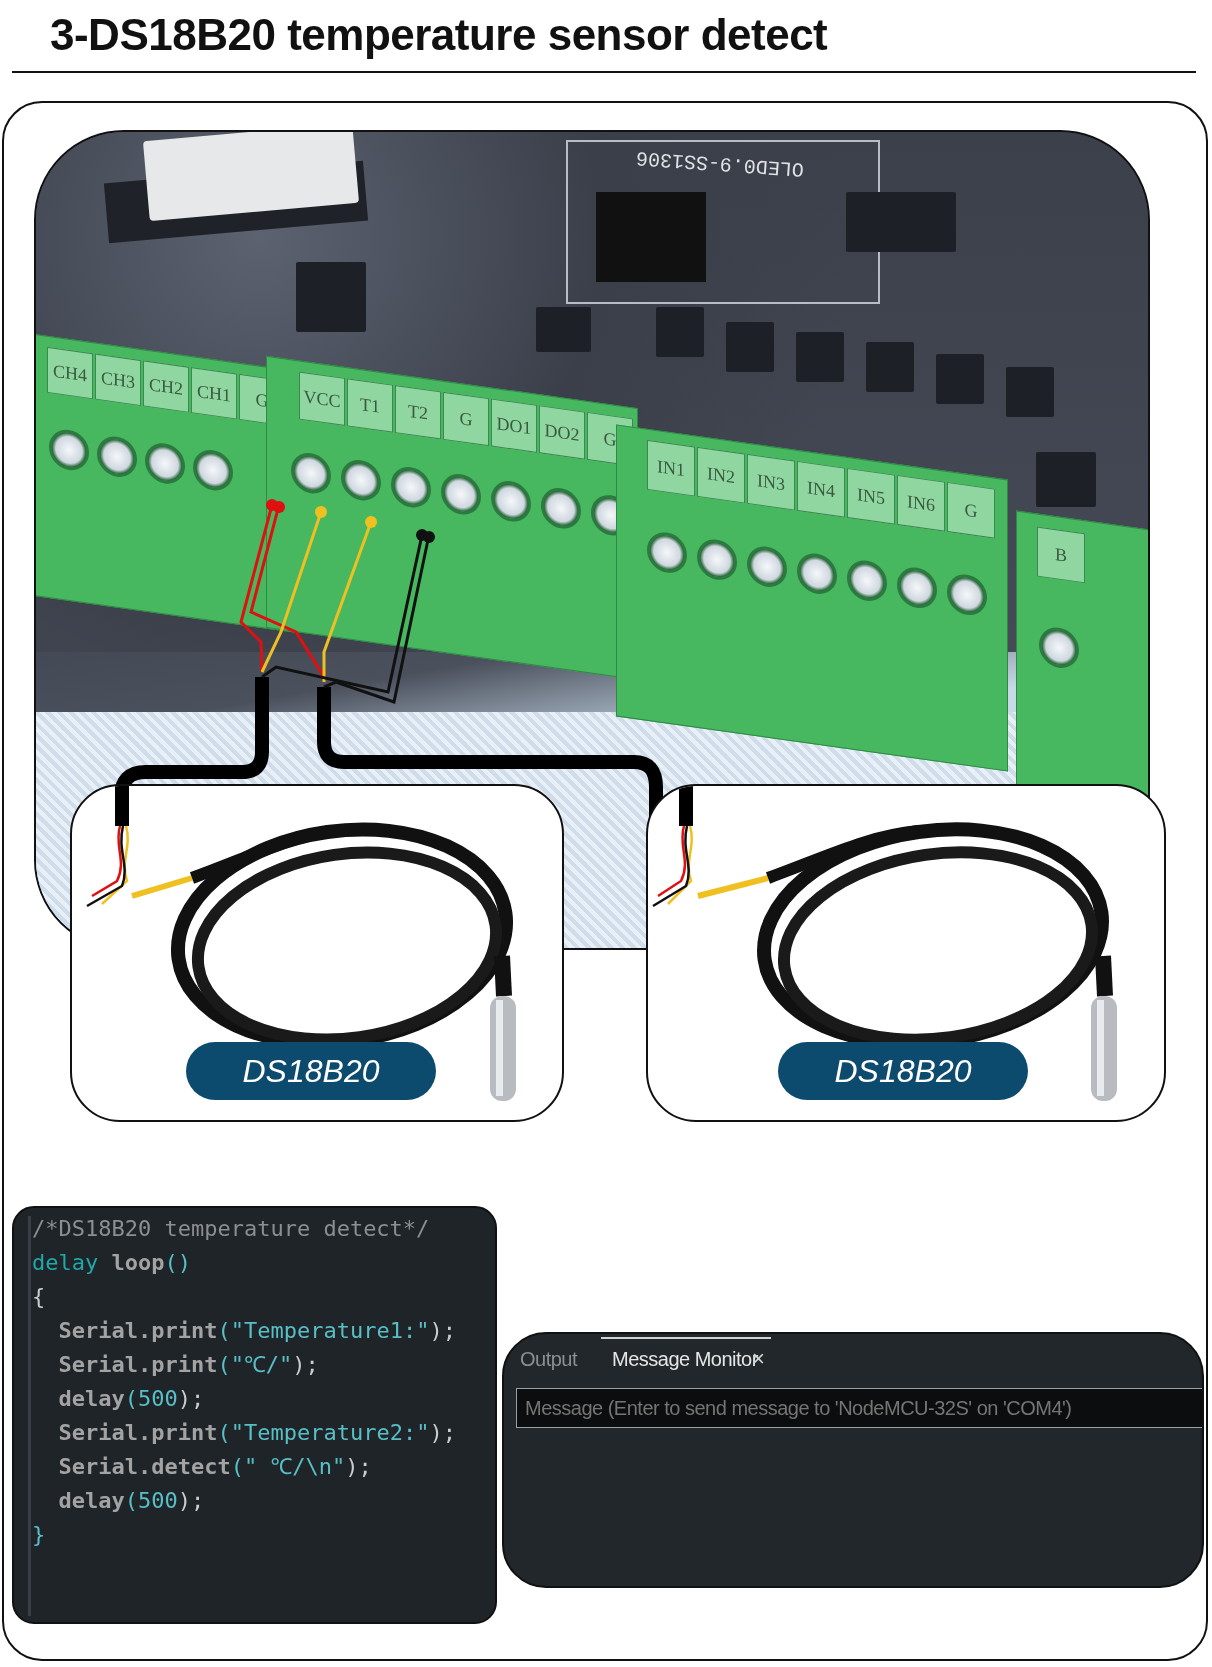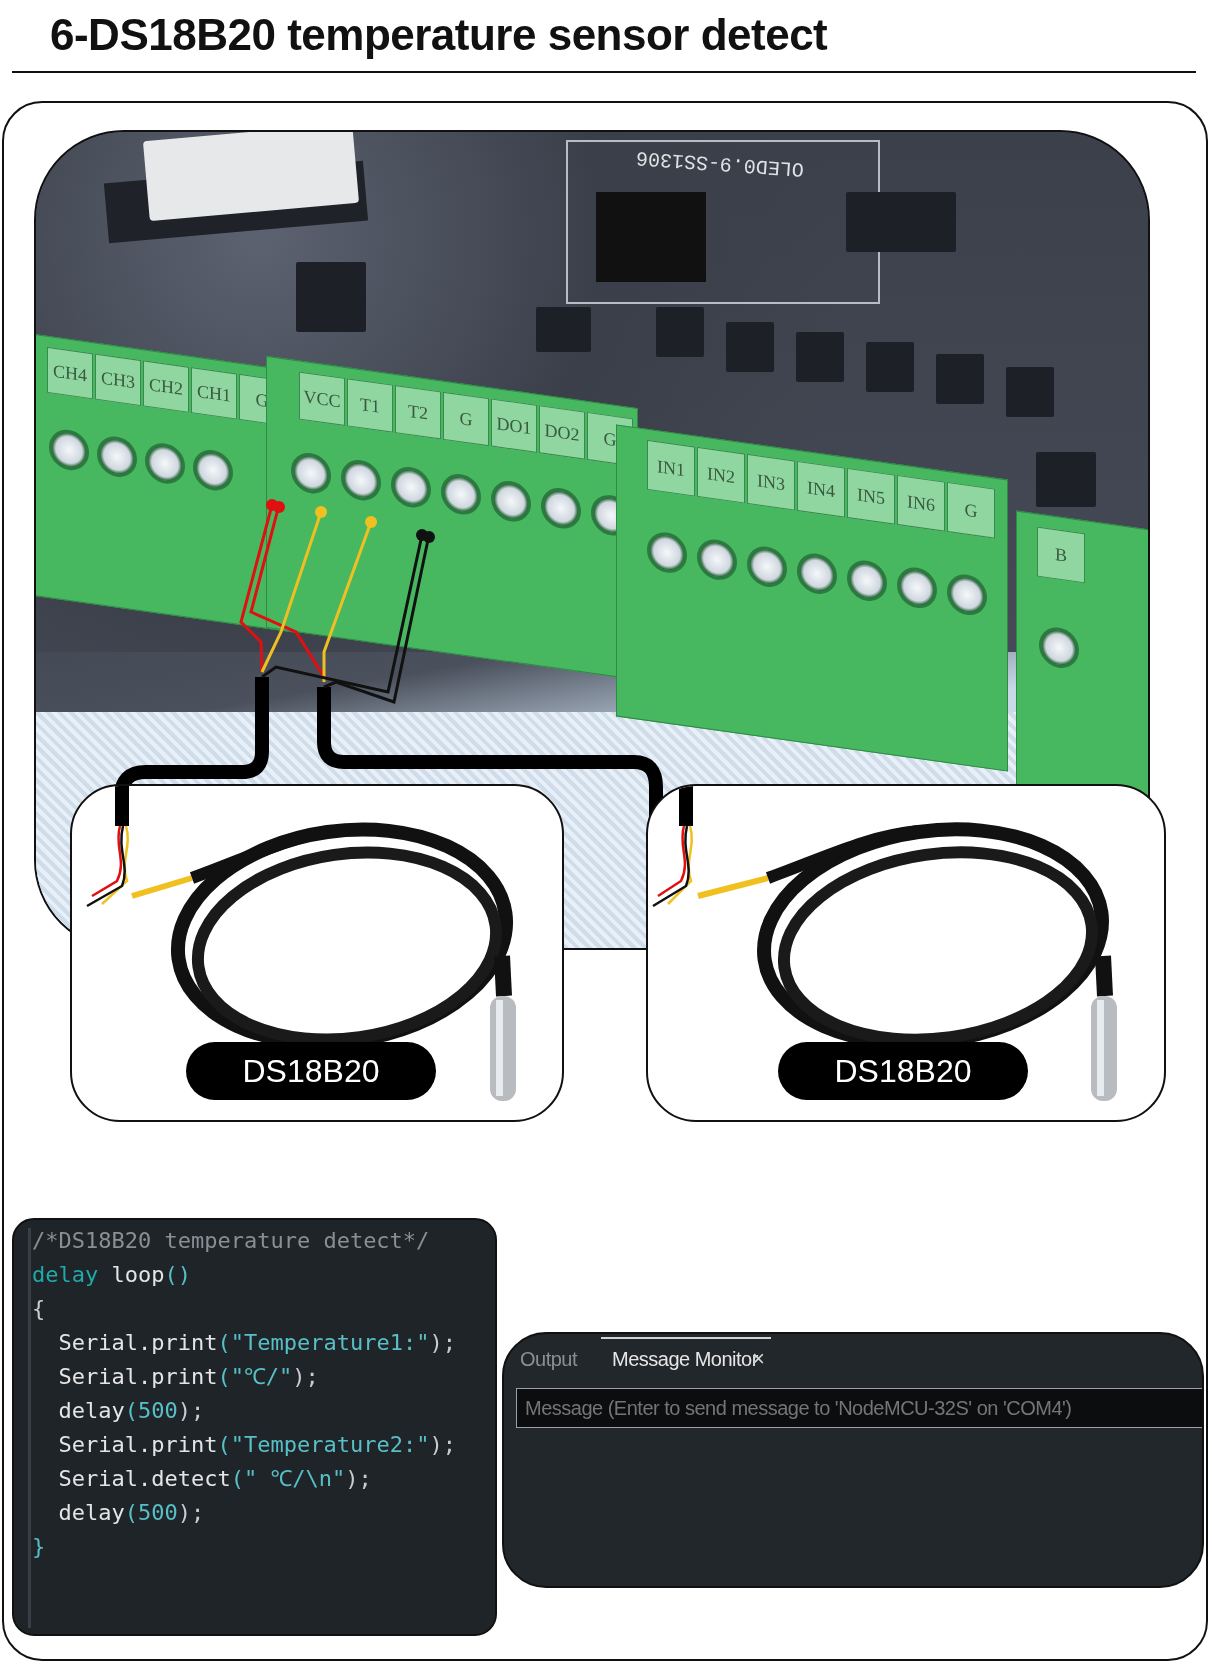--- a/index.html
+++ b/index.html
@@ -22,50 +22,50 @@
   .terminal-block{position:absolute;background:#47b860;border:1px solid #2e8a44;}
   .tb-label{position:absolute;background:#8fd6a0;border:1px solid #3a8a4f;color:#3a5a40;font-family:"Liberation Serif",serif;font-size:18px;display:flex;align-items:center;justify-content:center;}
   .screw{position:absolute;width:40px;height:40px;border-radius:50%;background:radial-gradient(circle,#f5f8fa 0%,#cfd7df 55%,#2c6a3c 70%);border:3px solid #2b7a3f;box-sizing:border-box;}
   .cloth{position:absolute;left:0;top:580px;width:100%;height:240px;background:
       repeating-linear-gradient(45deg,#cfdcea 0,#cfdcea 4px,#e8eff6 4px,#e8eff6 8px);}
   svg.wires{position:absolute;left:0;top:0;}
   
   .sensor-card{position:absolute;top:784px;width:494px;height:338px;border:2px solid #111;border-radius:50px;background:#fff;overflow:hidden;box-sizing:border-box;}
   .sensor-card.left{left:70px;}
   .sensor-card.right{left:646px;width:520px;}
-  .sensor-pill{position:absolute;bottom:20px;width:250px;height:58px;background:#000000;border-radius:30px;color:#fff;font-family:"Liberation Sans",sans-serif;font-size:32px;display:flex;align-items:center;justify-content:center;}
+  .sensor-pill{position:absolute;bottom:20px;width:250px;height:58px;background:#0c4a6e;border-radius:30px;color:#fff;font-family:"Liberation Sans",sans-serif;font-size:32px;display:flex;align-items:center;justify-content:center;font-style:italic;}
   .sensor-card.left .sensor-pill{left:114px;}
   .sensor-card.right .sensor-pill{left:130px;}
   
-  .code-panel{position:absolute;left:12px;top:1206px;width:485px;height:418px;background:#1f2428;border:2px solid #111;border-radius:22px;box-sizing:border-box;padding:4px 0 0 18px;font-family:"DejaVu Sans Mono",monospace;font-size:22px;line-height:34px;color:#d4d4d4;margin-top:12px;}
+  .code-panel{position:absolute;left:12px;top:1206px;width:485px;height:418px;background:#1f2428;border:2px solid #111;border-radius:22px;box-sizing:border-box;padding:4px 0 0 18px;font-family:"DejaVu Sans Mono",monospace;font-size:22px;line-height:34px;color:#d4d4d4;}
   .code-gutter{position:absolute;left:14px;top:8px;width:3px;height:400px;background:#3a3f45;}
   .code-line{white-space:pre;position:relative;}
   .c-comment{color:#8b8f94;}
   .c-kw{color:#1fa9a9;}
-  .c-fn{color:#e5e5e5;}
+  .c-fn{color:#a3a3a3;font-weight:bold;}
   .c-str{color:#58bfc7;}
   .c-num{color:#58bfc7;}
   .c-punc{color:#c9cdd1;}
   .c-paren{color:#58bfc7;}
   .c-brace{color:#c9cdd1;}
   
   .serial-panel{position:absolute;left:502px;top:1332px;width:702px;height:256px;background:#22272b;border:2px solid #111;border-radius:44px 44px 44px 44px;box-sizing:border-box;overflow:hidden;}
   .tab-bar{position:absolute;left:0;top:0;width:100%;height:44px;}
   .tab{position:absolute;top:14px;font-family:"Liberation Sans",sans-serif;font-size:20px;letter-spacing:-0.5px;}
   .tab-output{left:16px;color:#8a8f94;}
   .tab-serial{left:108px;color:#e6e6e6;}
   .tab-active-bar{position:absolute;left:97px;top:3px;width:170px;height:2px;background:#cfd3d6;}
   .tab-close{position:absolute;left:248px;top:12px;color:#d8d8d8;font-size:22px;}
   .msg-input{position:absolute;left:12px;top:54px;width:700px;height:40px;background:#0c0d0e;border:1px solid #9aa0a5;box-sizing:border-box;color:#8a8f94;font-family:"Liberation Sans",sans-serif;font-size:20px;letter-spacing:-0.5px;padding:6px 8px;outline:none;}
   .serial-output{position:absolute;left:12px;top:104px;font-family:"Liberation Mono",monospace;font-size:19px;line-height:27.5px;color:#d2d4d6;white-space:pre;}
 </style>
 </head>
 <body>
 
-<div class="title">6-DS18B20 temperature sensor detect</div>
+<div class="title">3-DS18B20 temperature sensor detect</div>
 <div class="title-rule"></div>
 
 <div class="outer-frame"></div>
 
 <div class="board">
   <div class="pcb"></div>
   <div class="module-base"></div>
   <div class="module"></div>
   <div class="oled-box"></div>
   <div class="oled-label">OLED0.9-SS1306</div>

